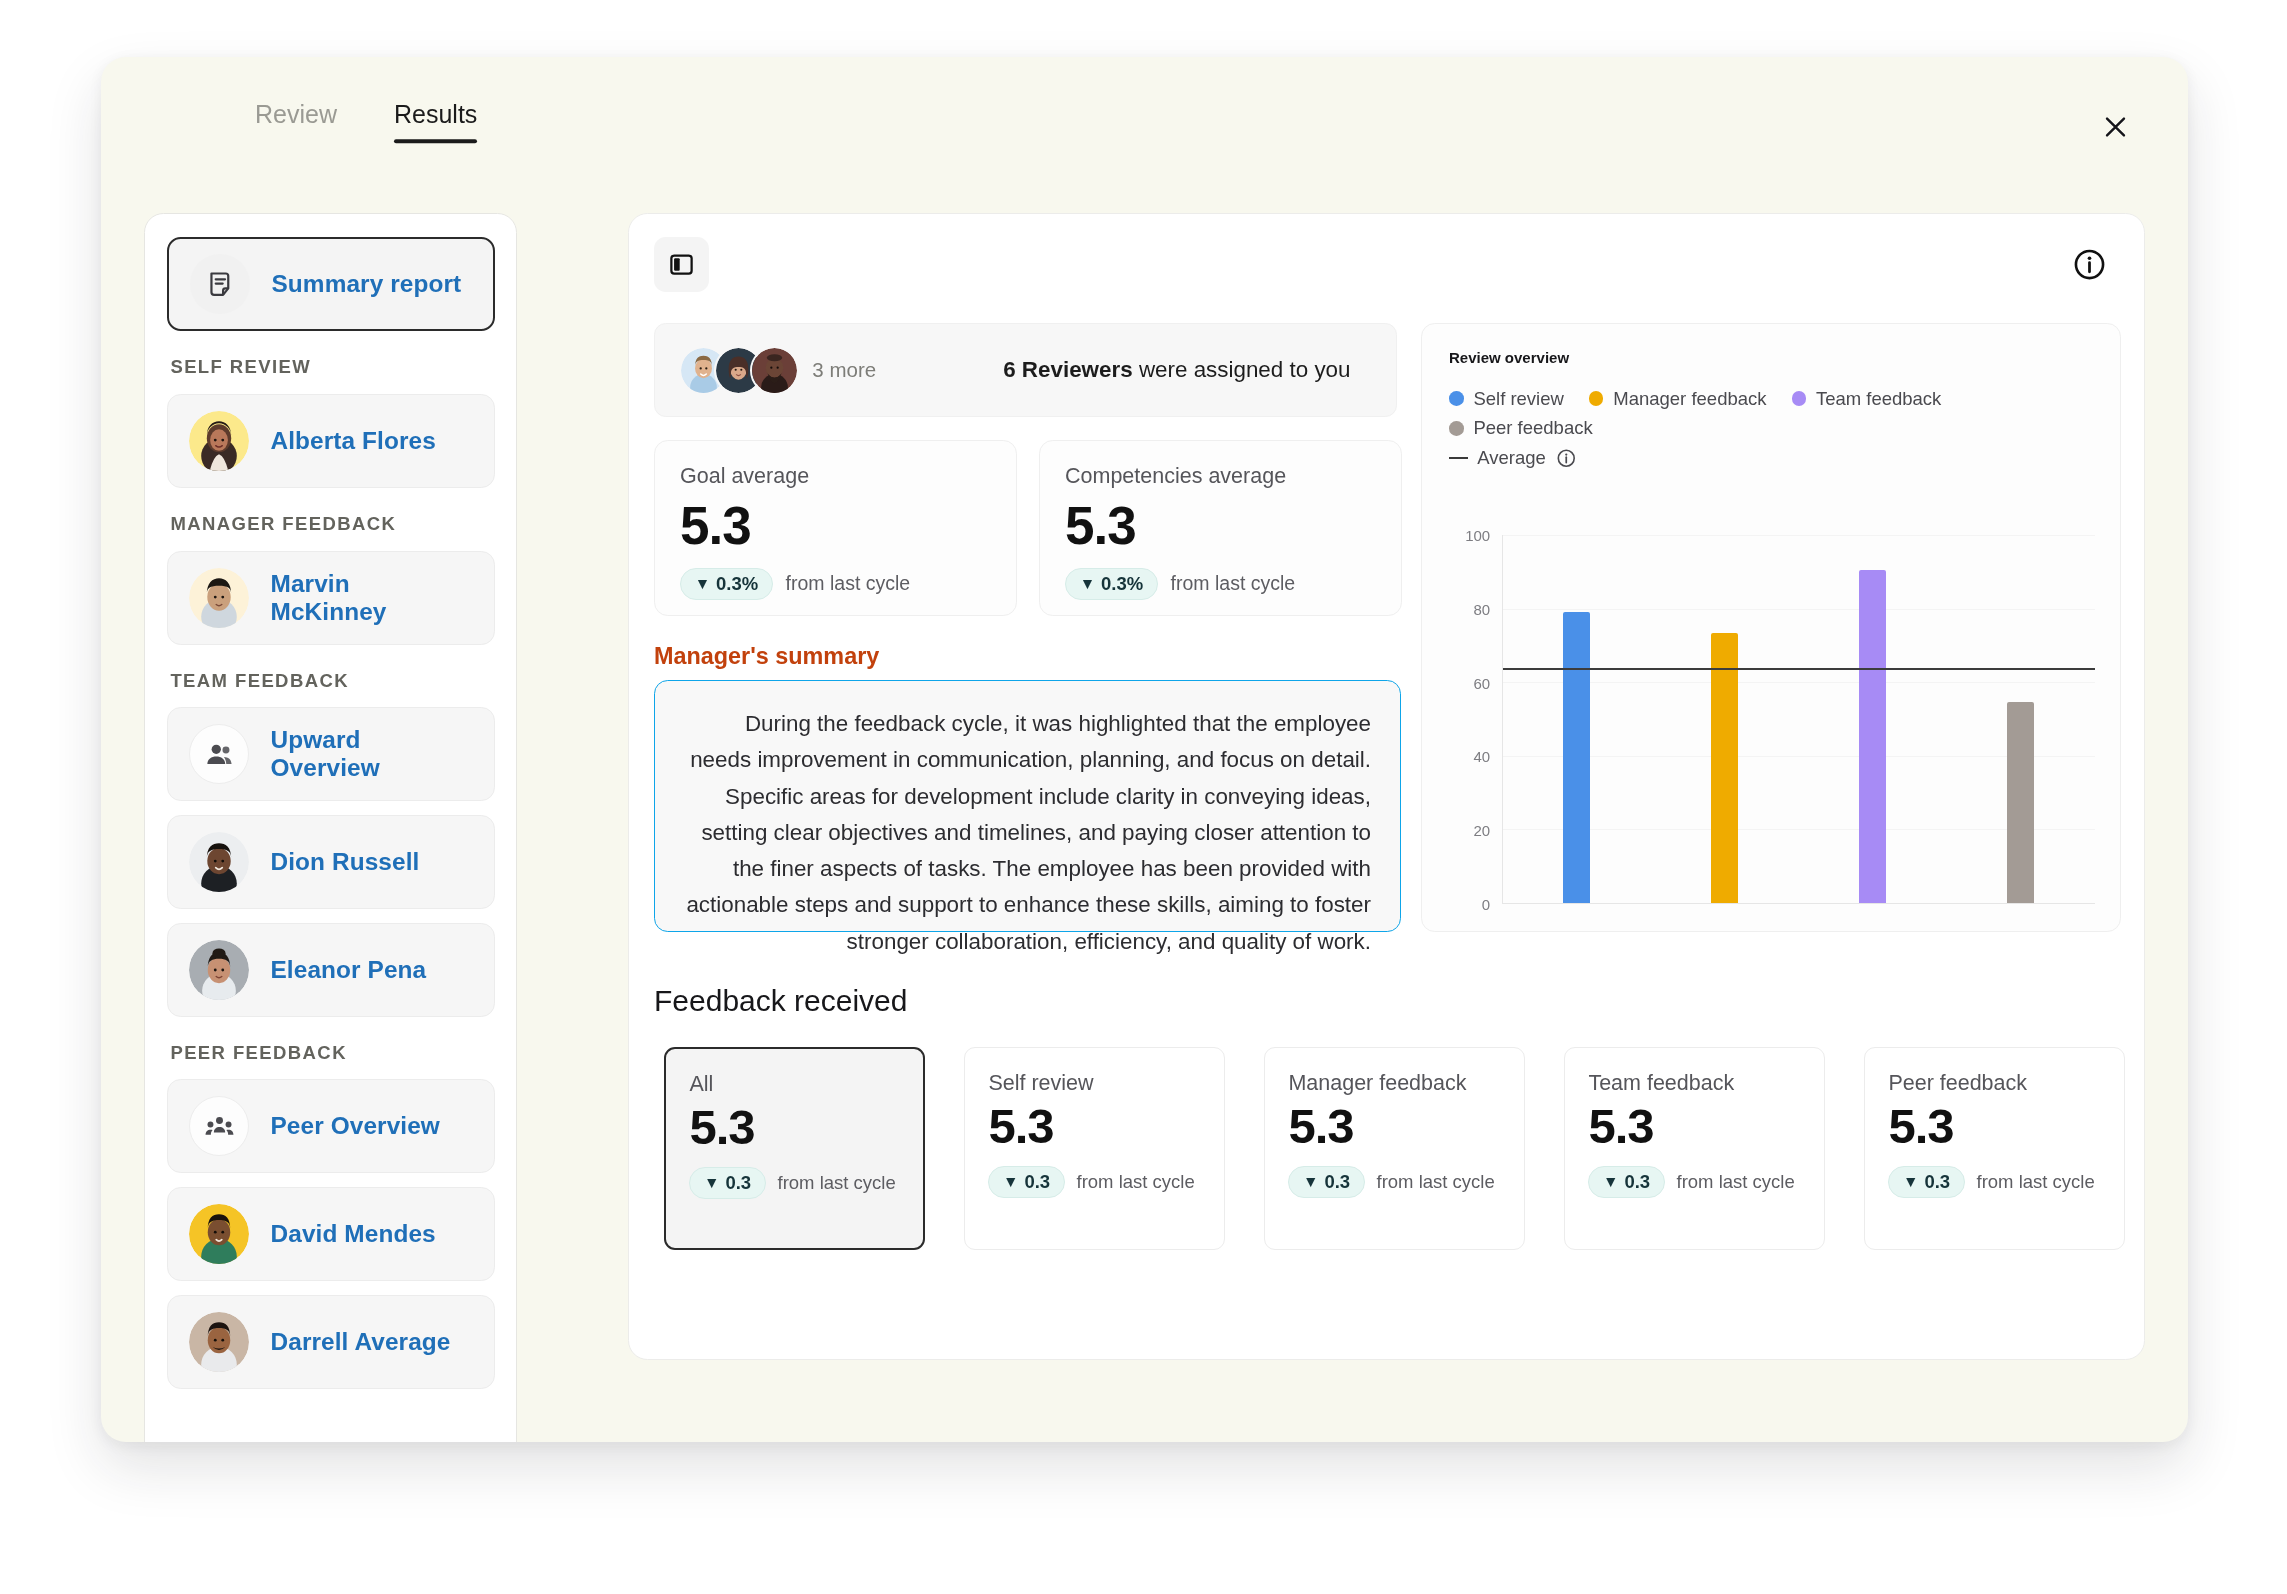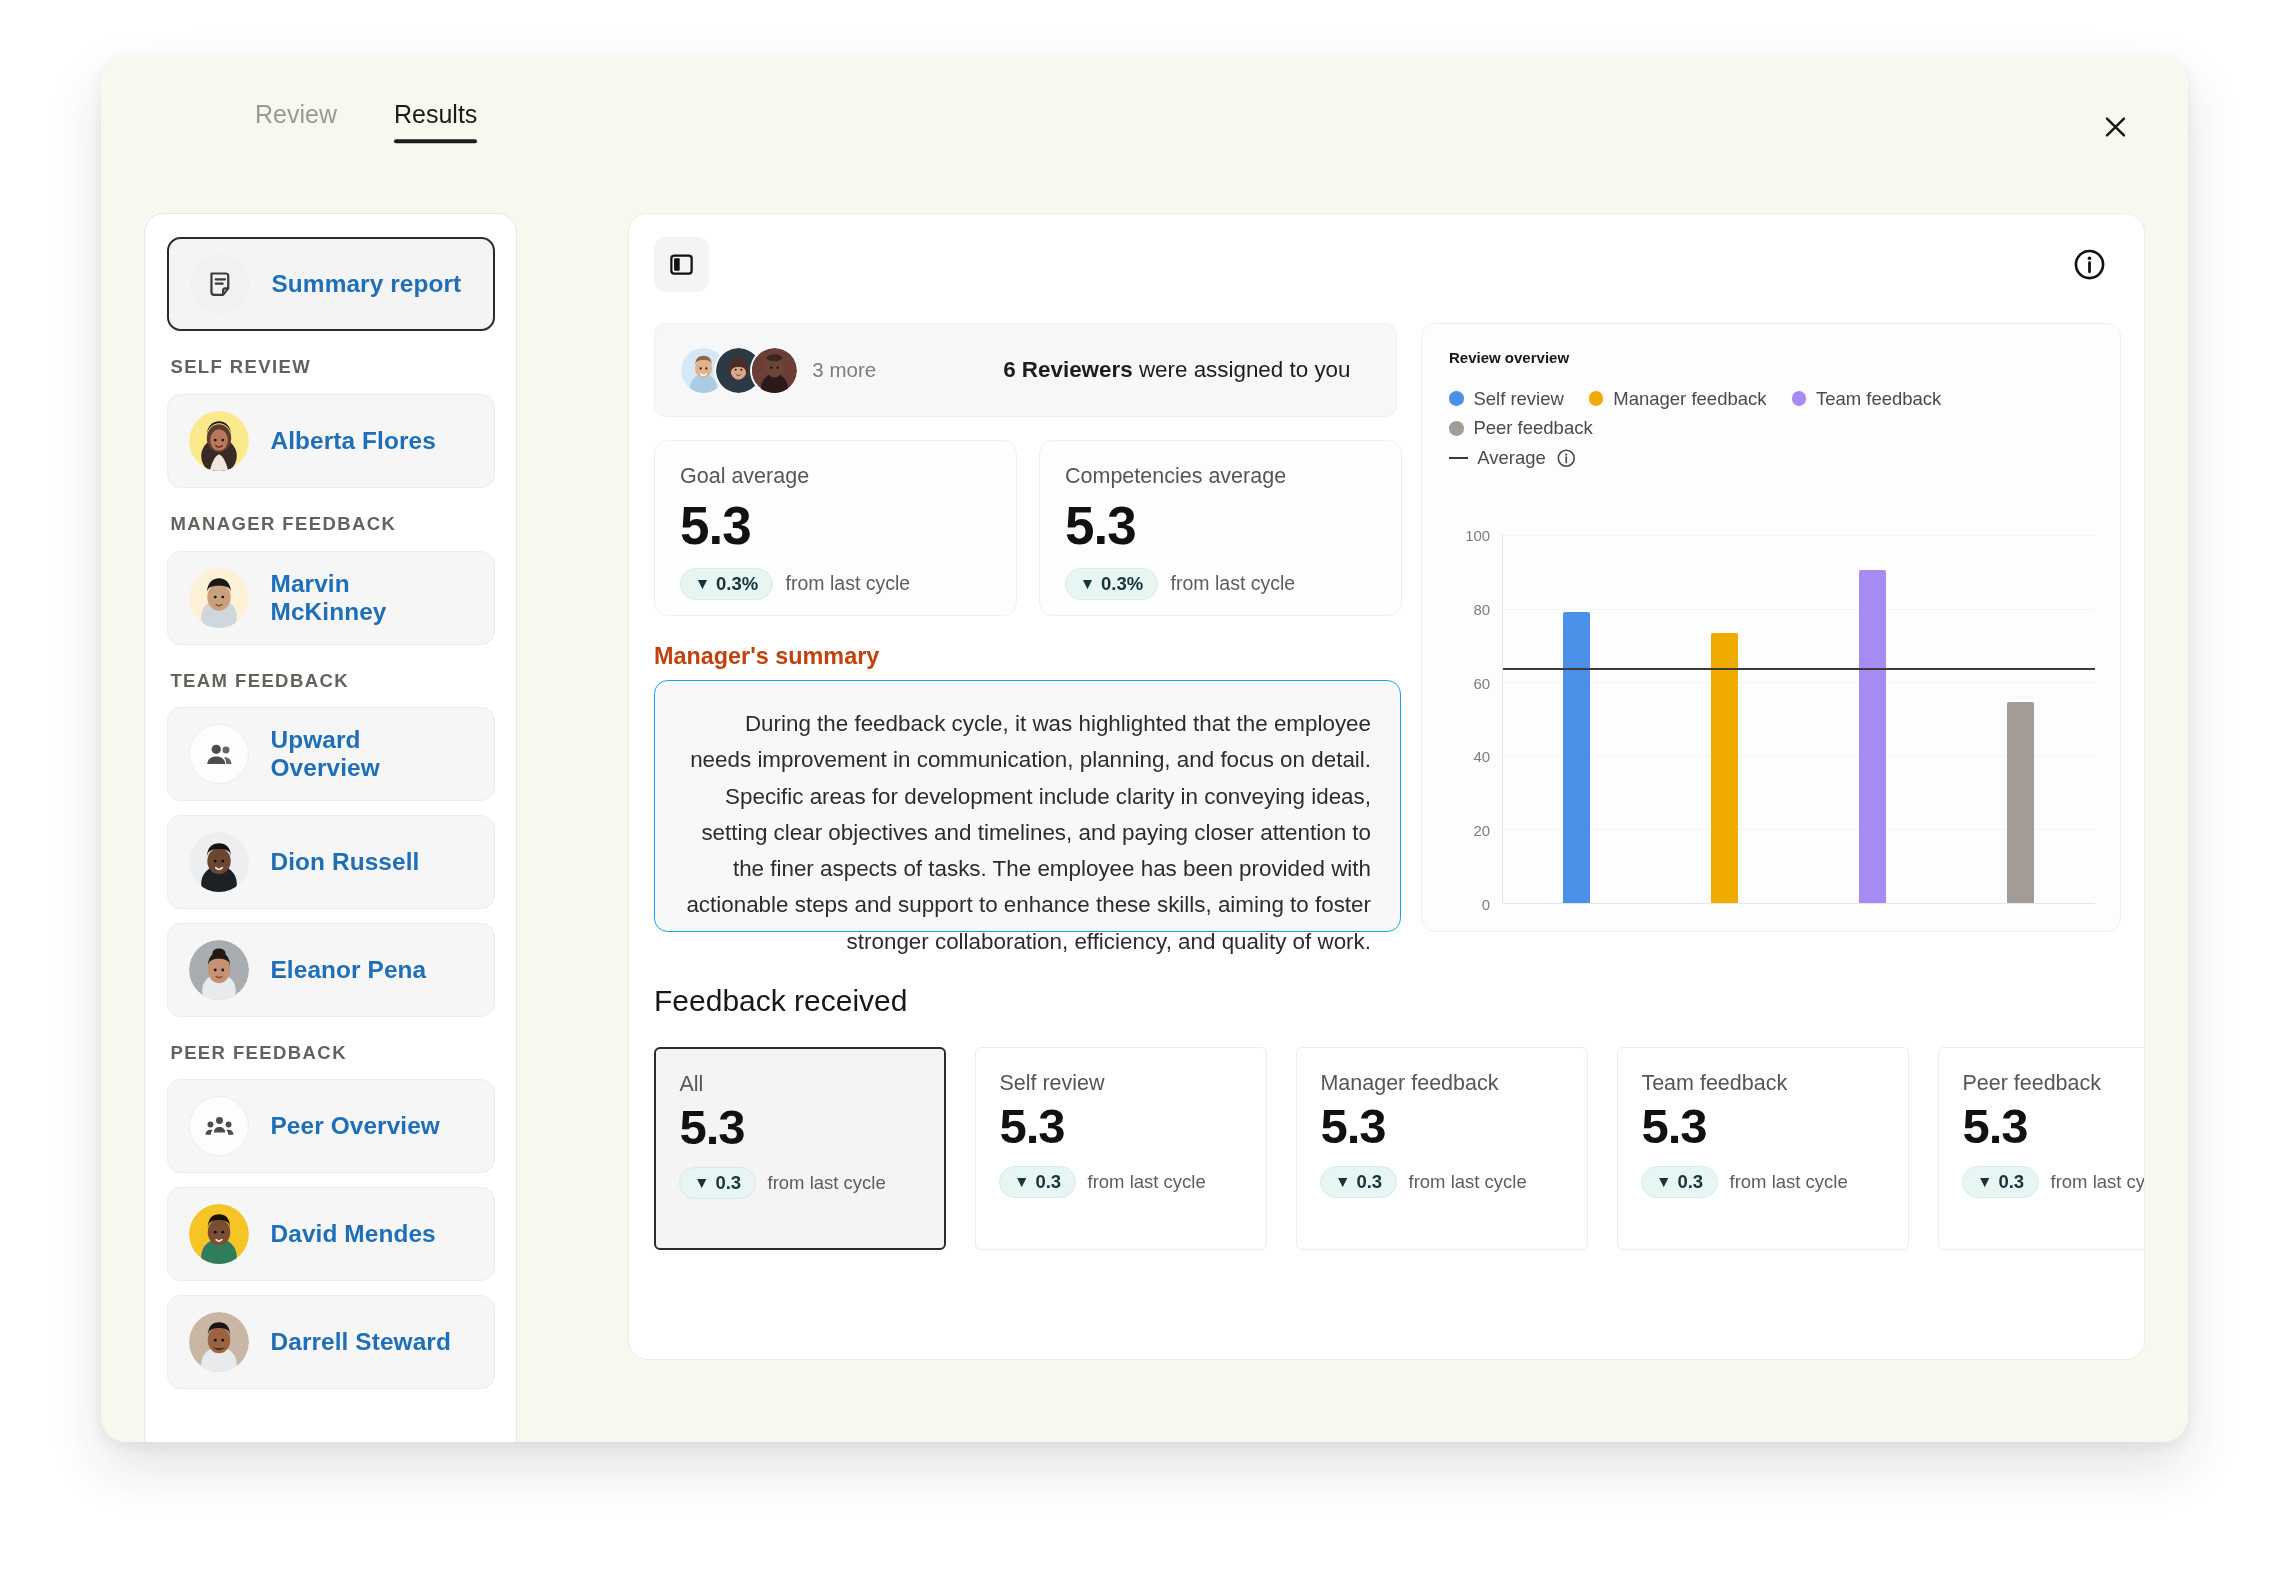--- a/index.html
+++ b/index.html
@@ -203,26 +203,27 @@
   .bar { position: absolute; bottom: 0; width: 27px; border-radius: 2px 2px 0 0; }
   .avgline { position: absolute; left: 0; right: 0; height: 2px; background: #3c3c3c; }
 
   
   .fb-title {
     position: absolute; left: 25px; top: 770px;
     font-size: 30px; color: #17171a;
   }
   .fb-row { position: absolute; left: 25px; top: 833px; display: flex; gap: 29px; }
   .fb-card {
-    width: 292px; height: 203px;
+    width: 261px; height: 203px;
     background: #ffffff;
     border: 1px solid #ececec;
-    border-radius: 6px;
+    border-radius: 11px;
     padding: 23.4px 23.4px;
     cursor: pointer;
+    margin-left: 10px;
   }
   .fb-card.selected { border: 2px solid #2b2b2b; background: #f4f4f4; }
   .fb-label { font-size: 21.5px; color: #55555a; }
   .fb-value { font-size: 49px; font-weight: 700; color: #111; margin-top: 2px; letter-spacing: -1px; }
   .fb-delta { display: flex; align-items: center; gap: 11.7px; margin-top: 11.7px; }
   .fb-sub { font-size: 18.5px; color: #5d5d62; }
 </style>
 </head>
 <body>
 
@@ -360,21 +361,21 @@
         <svg class="av-face" viewBox="0 0 64 64">
           <circle cx="32" cy="32" r="32" fill="#c9b6a5"></circle>
           <circle cx="32" cy="56" r="19" fill="#e9eaec"></circle>
           <ellipse cx="32" cy="30" rx="12" ry="14" fill="#9a6440"></ellipse>
           <path d="M20 27c0-12 5-16 12-16s12 4 12 16c0-8-5-10-12-10s-12 2-12 10z" fill="#1c1410"></path>
           <circle cx="28" cy="30" r="1.5" fill="#140e09"></circle>
             <circle cx="36" cy="30" r="1.5" fill="#140e09"></circle>
           <path d="M25 37q7 7 14 0q-7 4-14 0z" fill="#1c1410"></path>
         </svg>
       </span>
-      <span class="side-label">Darrell Steward</span>
+      <span class="side-label">Darrell Average</span>
     </div>
   </div>
 
   <div class="main">
 
     <div class="panel-toggle">
       <svg width="27" height="27" viewBox="0 0 24 24">
         <rect x="3" y="4" width="18" height="16" rx="2.5" fill="none" stroke="#111" stroke-width="2"></rect>
         <rect x="5.4" y="6.4" width="5" height="11.2" rx="1" fill="#111"></rect>
       </svg>

